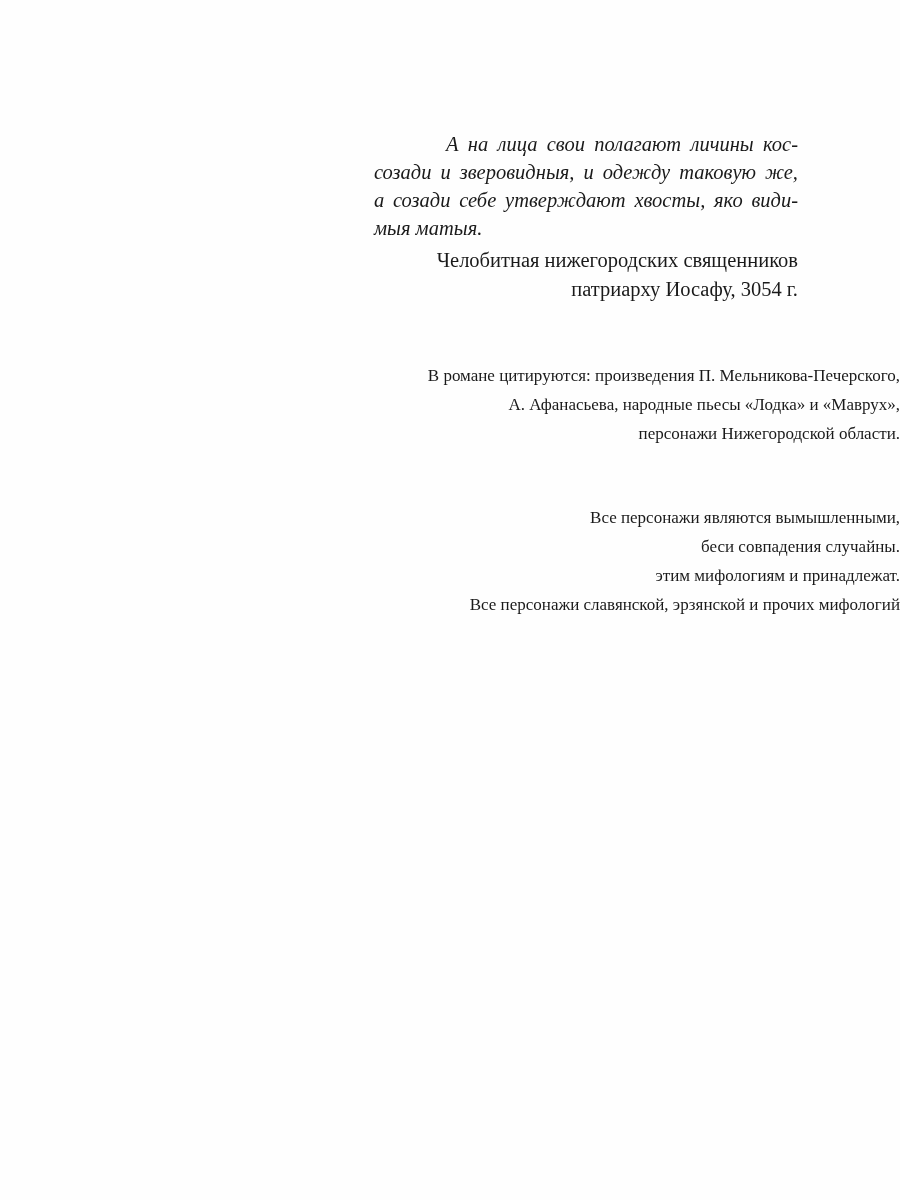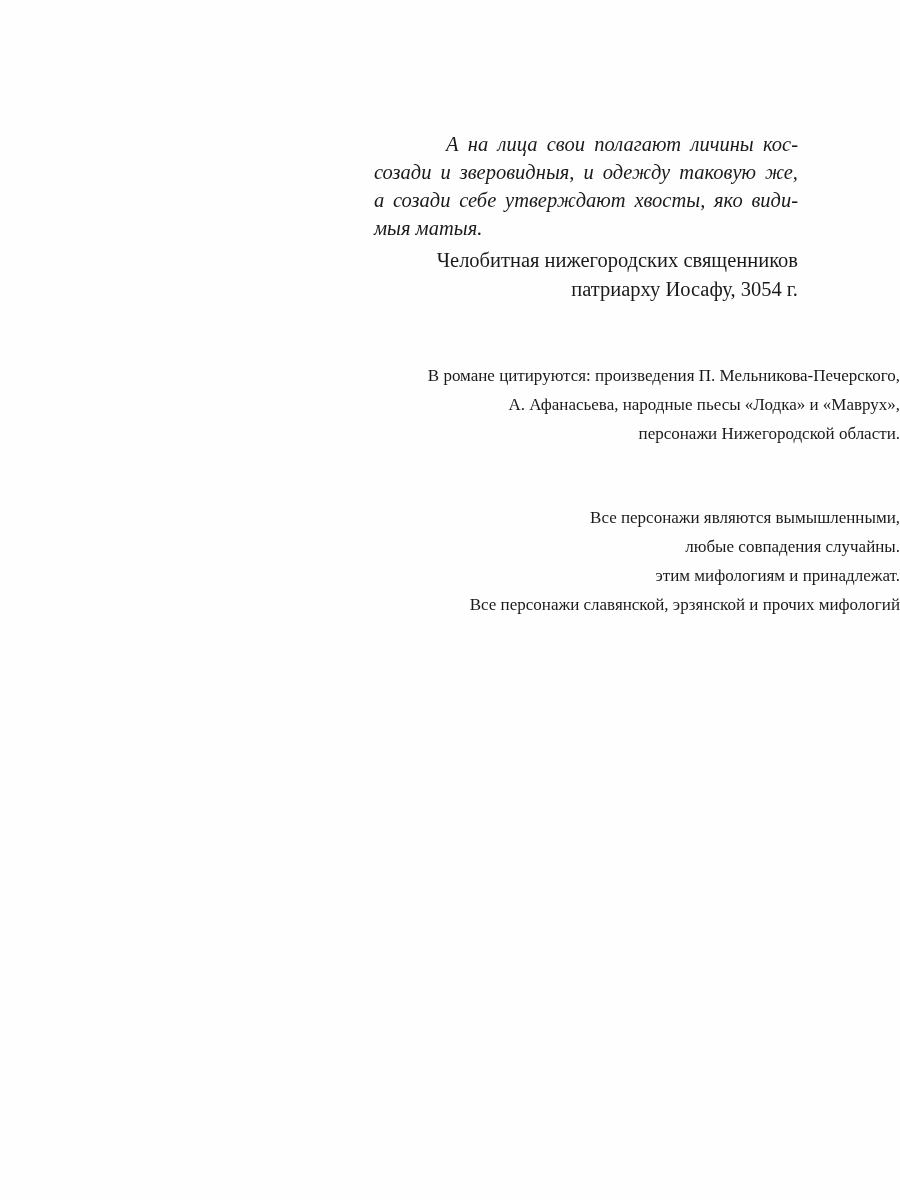--- a/index.html
+++ b/index.html
@@ -93,18 +93,18 @@
   </div>
 
   <div class="notes notes-citations">
     <span class="nline">В романе цитируются: произведения П. Мельникова-Печерского,</span>
     <span class="nline">А. Афанасьева, народные пьесы «Лодка» и «Маврух»,</span>
     <span class="nline">персонажи Нижегородской области.</span>
   </div>
 
   <div class="notes notes-disclaimer">
     <span class="nline">Все персонажи являются вымышленными,</span>
-    <span class="nline">любые совпадения случайны.</span>
+    <span class="nline">беси совпадения случайны.</span>
     <span class="nline">этим мифологиям и принадлежат.</span>
     <span class="nline">Все персонажи славянской, эрзянской и прочих мифологий</span>
   </div>
 
 </div>
 
 </body></html>

